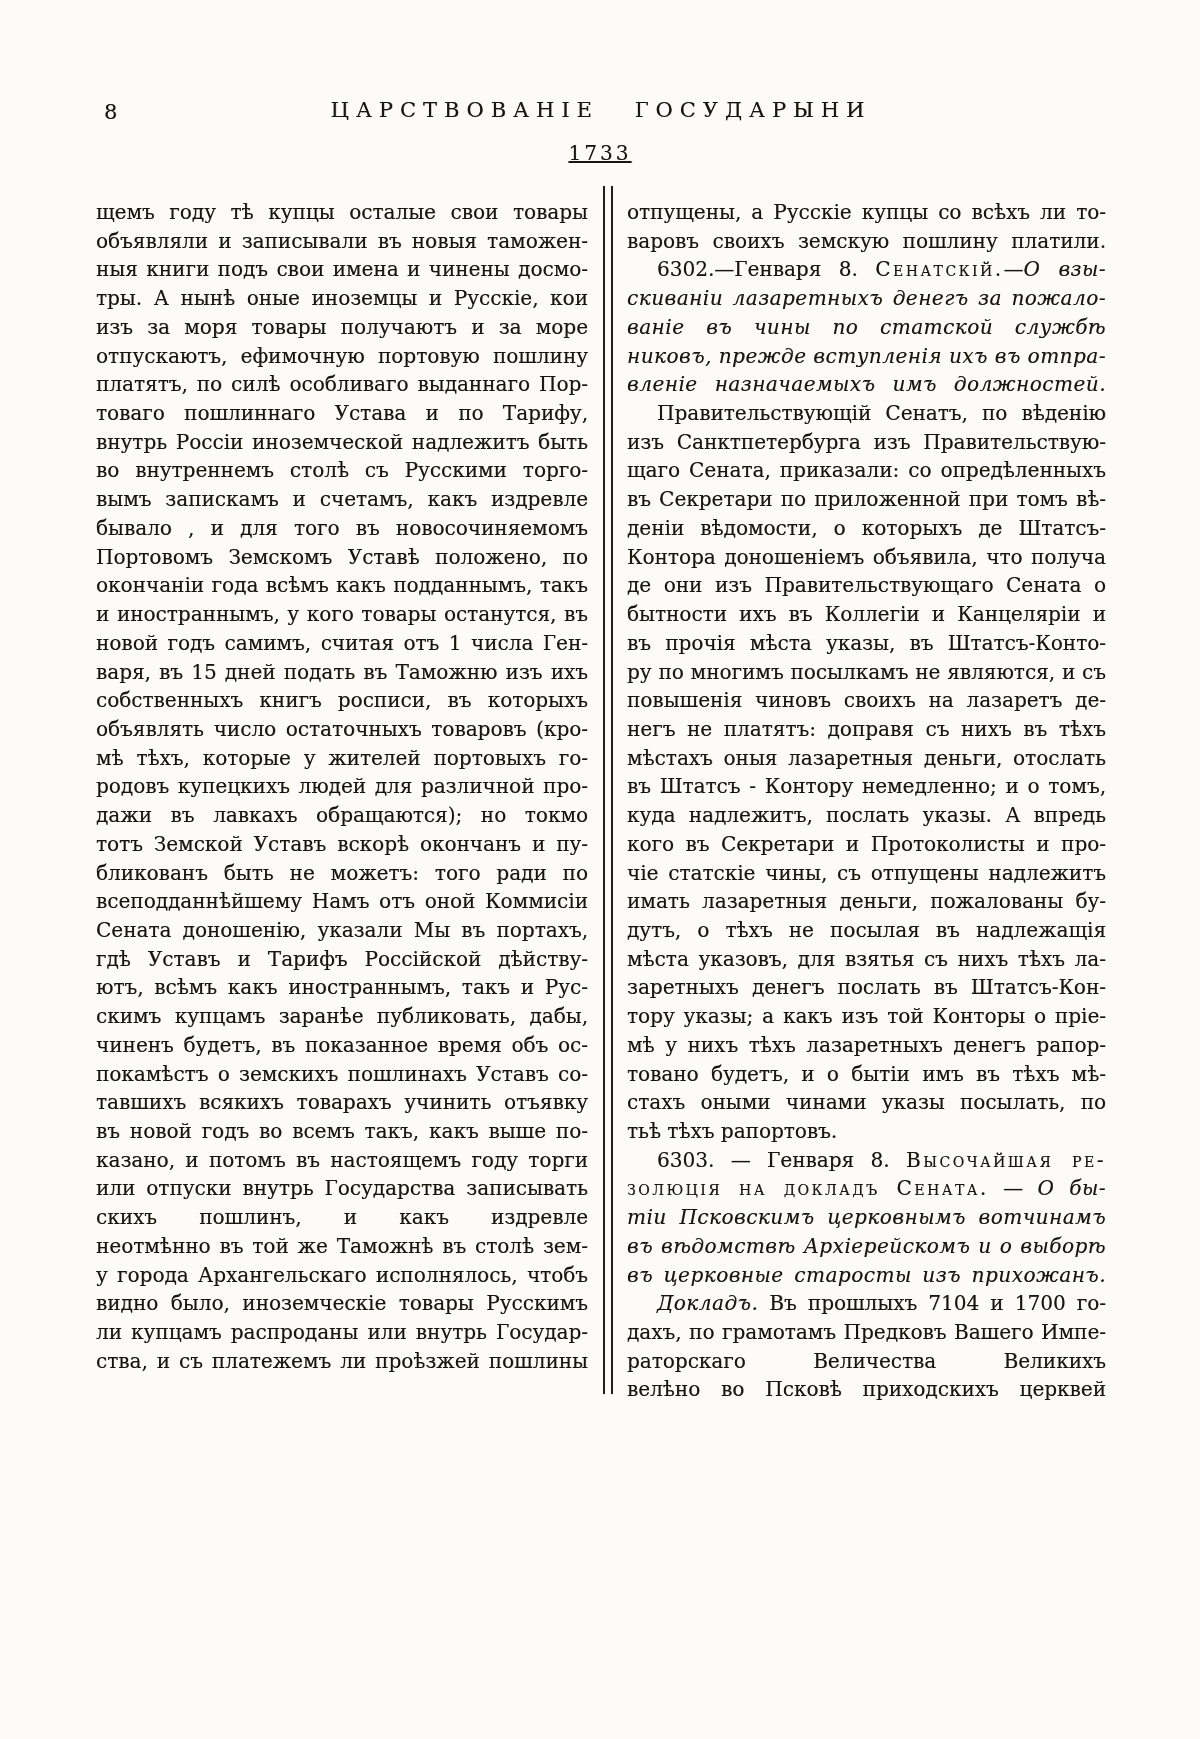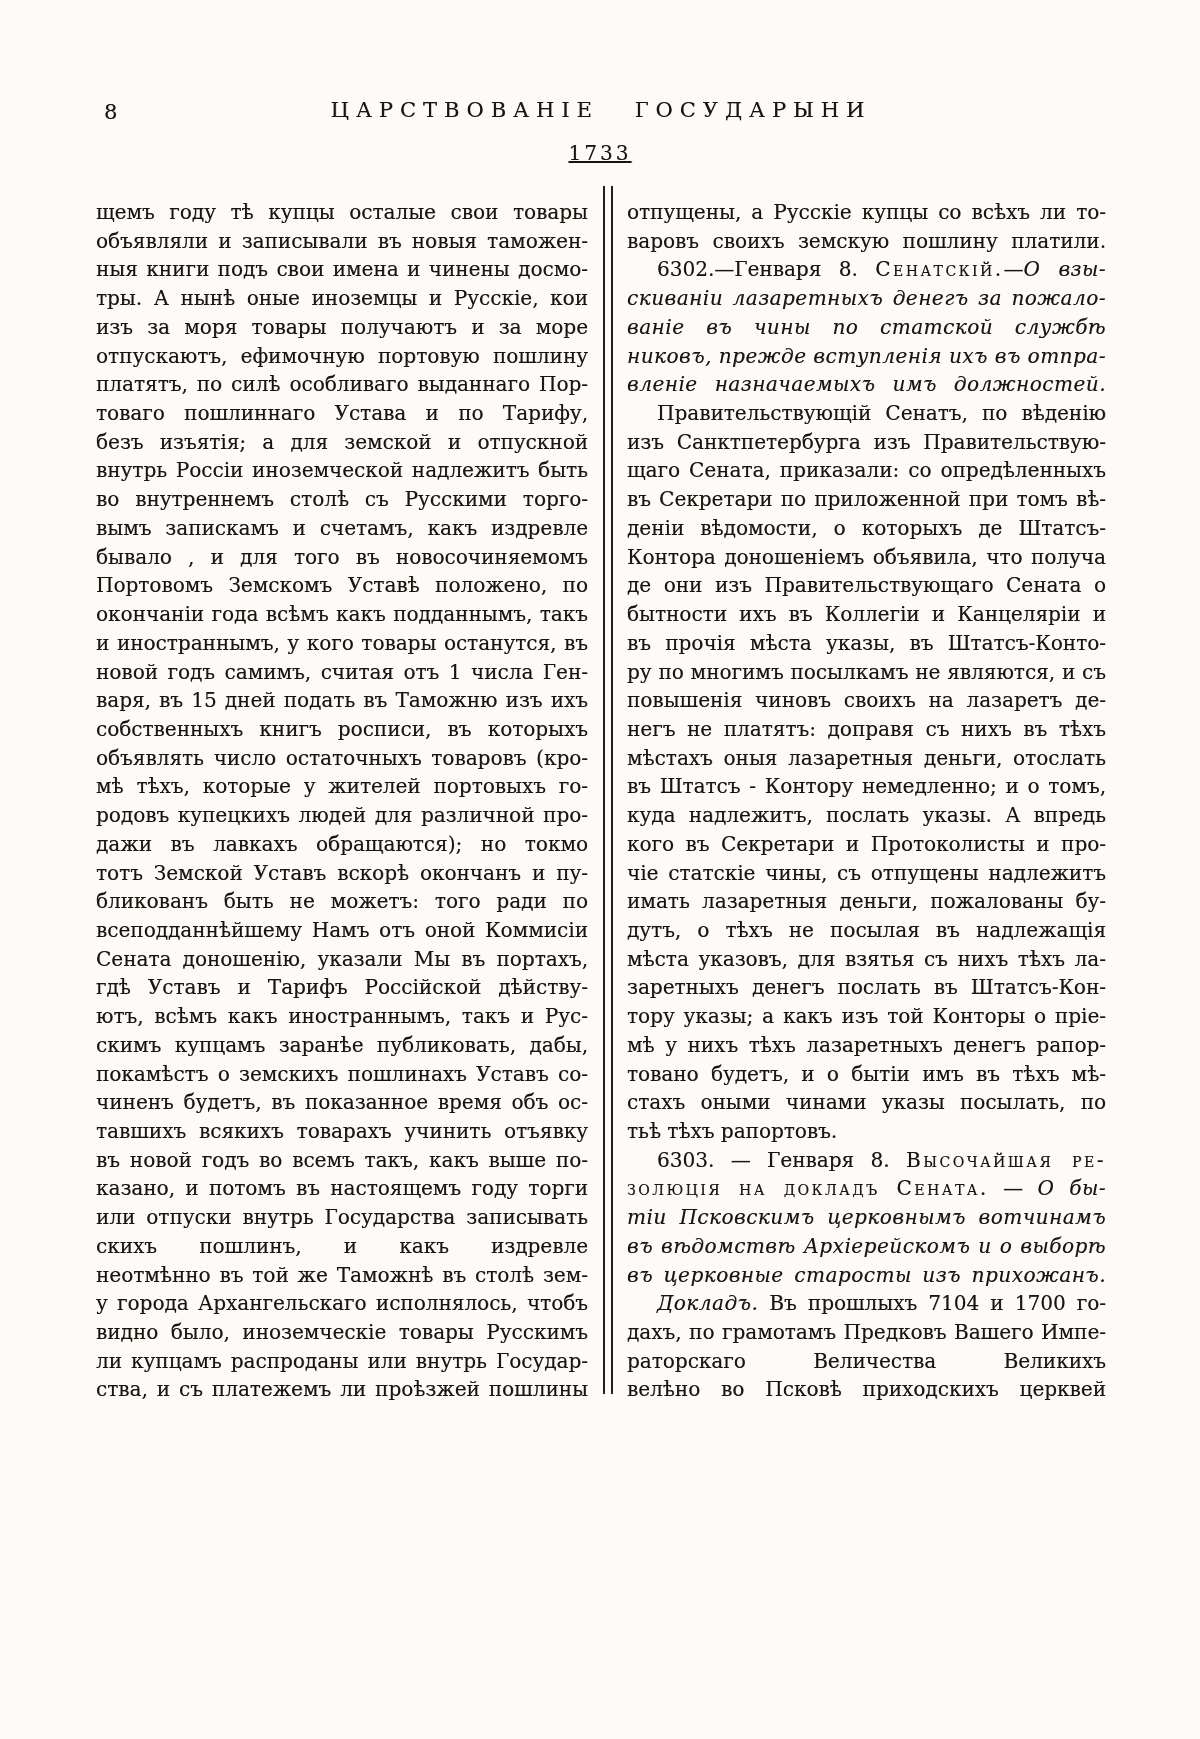--- a/index.html
+++ b/index.html
@@ -67,21 +67,20 @@
 
   <div id="left-column" class="column">
       <div class="line"><span class="seg-r">щемъ году тѣ купцы осталые свои товары</span></div>
       <div class="line"><span class="seg-r">объявляли и записывали въ новыя таможен-</span></div>
       <div class="line"><span class="seg-r">ныя книги подъ свои имена и чинены досмо-</span></div>
       <div class="line"><span class="seg-r">тры. А нынѣ оные иноземцы и Русскіе, кои</span></div>
       <div class="line"><span class="seg-r">изъ за моря товары получаютъ и за море</span></div>
       <div class="line"><span class="seg-r">отпускаютъ, ефимочную портовую пошлину</span></div>
       <div class="line"><span class="seg-r">платятъ, по силѣ особливаго выданнаго Пор-</span></div>
       <div class="line"><span class="seg-r">товаго пошлиннаго Устава и по Тарифу,</span></div>
-      <div class="line"><span class="seg-r">безъ изъятія; а для земской и отпускной</span></div>
       <div class="line"><span class="seg-r">внутрь Россіи иноземческой надлежитъ быть</span></div>
       <div class="line"><span class="seg-r">во внутреннемъ столѣ съ Русскими торго-</span></div>
       <div class="line"><span class="seg-r">вымъ запискамъ и счетамъ, какъ издревле</span></div>
       <div class="line"><span class="seg-r">бывало , и для того въ новосочиняемомъ</span></div>
       <div class="line"><span class="seg-r">Портовомъ Земскомъ Уставѣ положено, по</span></div>
       <div class="line"><span class="seg-r">окончаніи года всѣмъ какъ подданнымъ, такъ</span></div>
       <div class="line"><span class="seg-r">и иностраннымъ, у кого товары останутся, въ</span></div>
       <div class="line"><span class="seg-r">новой годъ самимъ, считая отъ 1 числа Ген-</span></div>
       <div class="line"><span class="seg-r">варя, въ 15 дней подать въ Таможню изъ ихъ</span></div>
       <div class="line"><span class="seg-r">собственныхъ книгъ росписи, въ которыхъ</span></div>
@@ -89,22 +88,22 @@
       <div class="line"><span class="seg-r">мѣ тѣхъ, которые у жителей портовыхъ го-</span></div>
       <div class="line"><span class="seg-r">родовъ купецкихъ людей для различной про-</span></div>
       <div class="line"><span class="seg-r">дажи въ лавкахъ обращаются); но токмо</span></div>
       <div class="line"><span class="seg-r">тотъ Земской Уставъ вскорѣ окончанъ и пу-</span></div>
       <div class="line"><span class="seg-r">бликованъ быть не можетъ: того ради по</span></div>
       <div class="line"><span class="seg-r">всеподданнѣйшему Намъ отъ оной Коммисіи и</span></div>
       <div class="line"><span class="seg-r">Сената доношенію, указали Мы въ портахъ,</span></div>
       <div class="line"><span class="seg-r">гдѣ Уставъ и Тарифъ Россійской дѣйству-</span></div>
       <div class="line"><span class="seg-r">ютъ, всѣмъ какъ иностраннымъ, такъ и Рус-</span></div>
       <div class="line"><span class="seg-r">скимъ купцамъ заранѣе публиковать, дабы,</span></div>
+      <div class="line"><span class="seg-r">чиненъ будетъ, въ показанное время объ ос-</span></div>
       <div class="line"><span class="seg-r">покамѣстъ о земскихъ пошлинахъ Уставъ со-</span></div>
-      <div class="line"><span class="seg-r">чиненъ будетъ, въ показанное время объ ос-</span></div>
       <div class="line"><span class="seg-r">тавшихъ всякихъ товарахъ учинить отъявку</span></div>
       <div class="line"><span class="seg-r">въ новой годъ во всемъ такъ, какъ выше по-</span></div>
       <div class="line"><span class="seg-r">казано, и потомъ въ настоящемъ году торги</span></div>
       <div class="line"><span class="seg-r">или отпуски внутрь Государства записывать</span></div>
       <div class="line"><span class="seg-r">скихъ пошлинъ, и какъ издревле обыкновенно</span></div>
       <div class="line"><span class="seg-r">неотмѣнно въ той же Таможнѣ въ столѣ зем-</span></div>
       <div class="line"><span class="seg-r">у города Архангельскаго исполнялось, чтобъ</span></div>
       <div class="line"><span class="seg-r">видно было, иноземческіе товары Русскимъ</span></div>
       <div class="line"><span class="seg-r">ли купцамъ распроданы или внутрь Государ-</span></div>
       <div class="line"><span class="seg-r">ства, и съ платежемъ ли проѣзжей пошлины</span></div>

